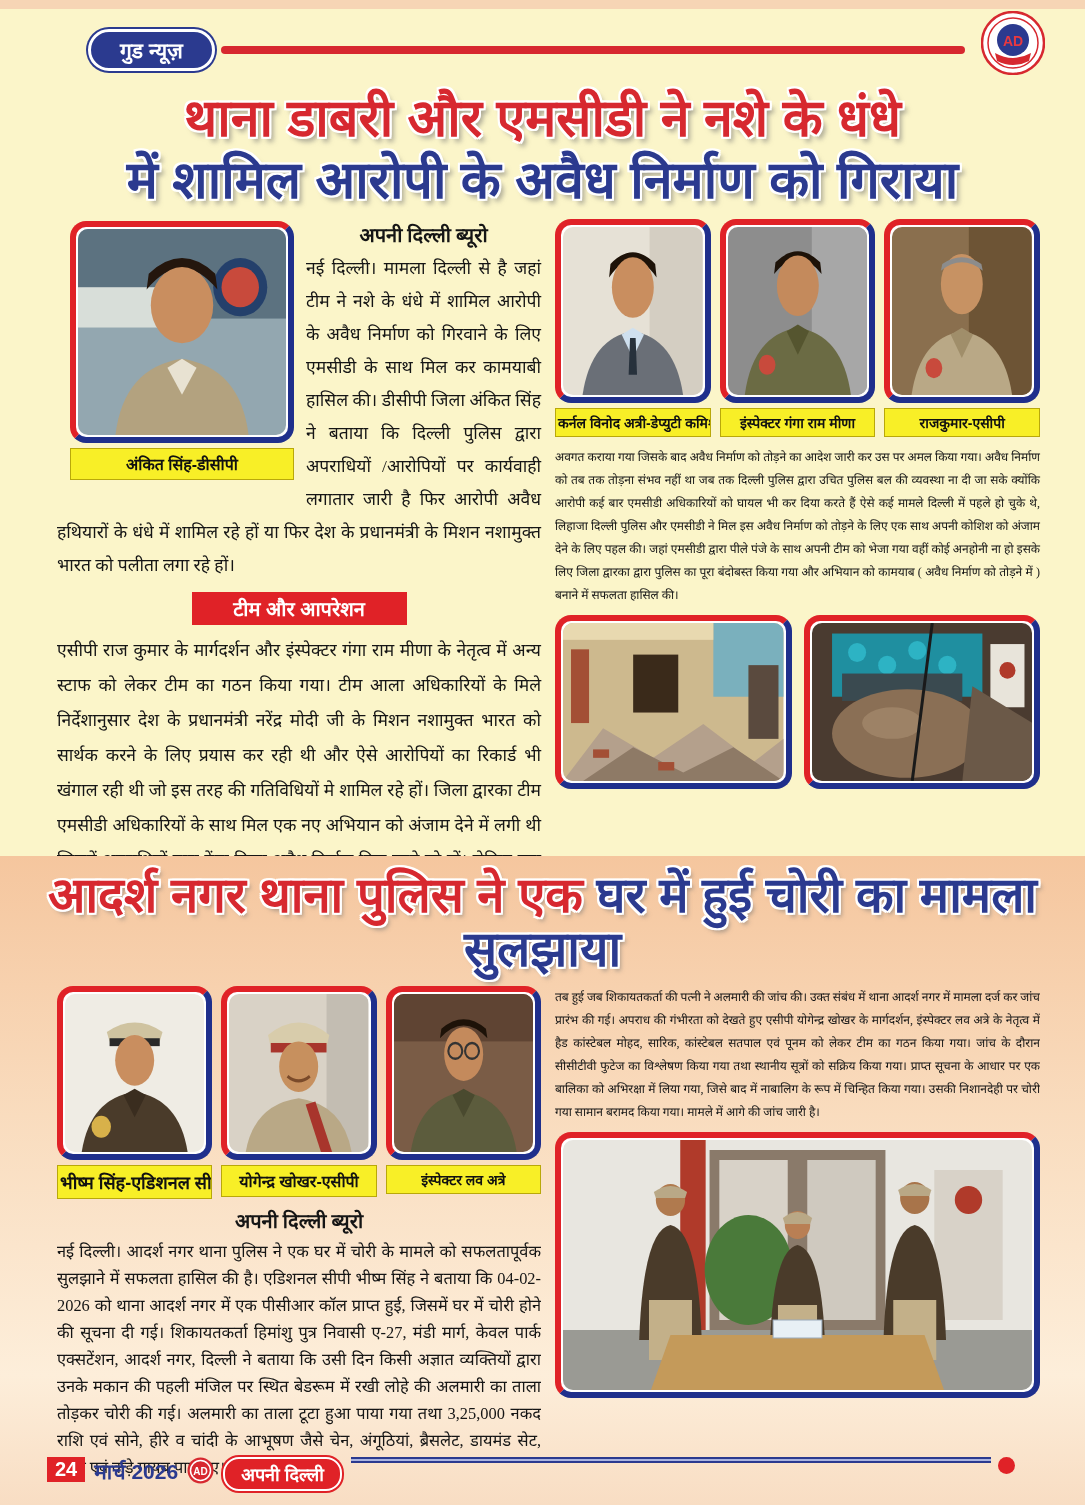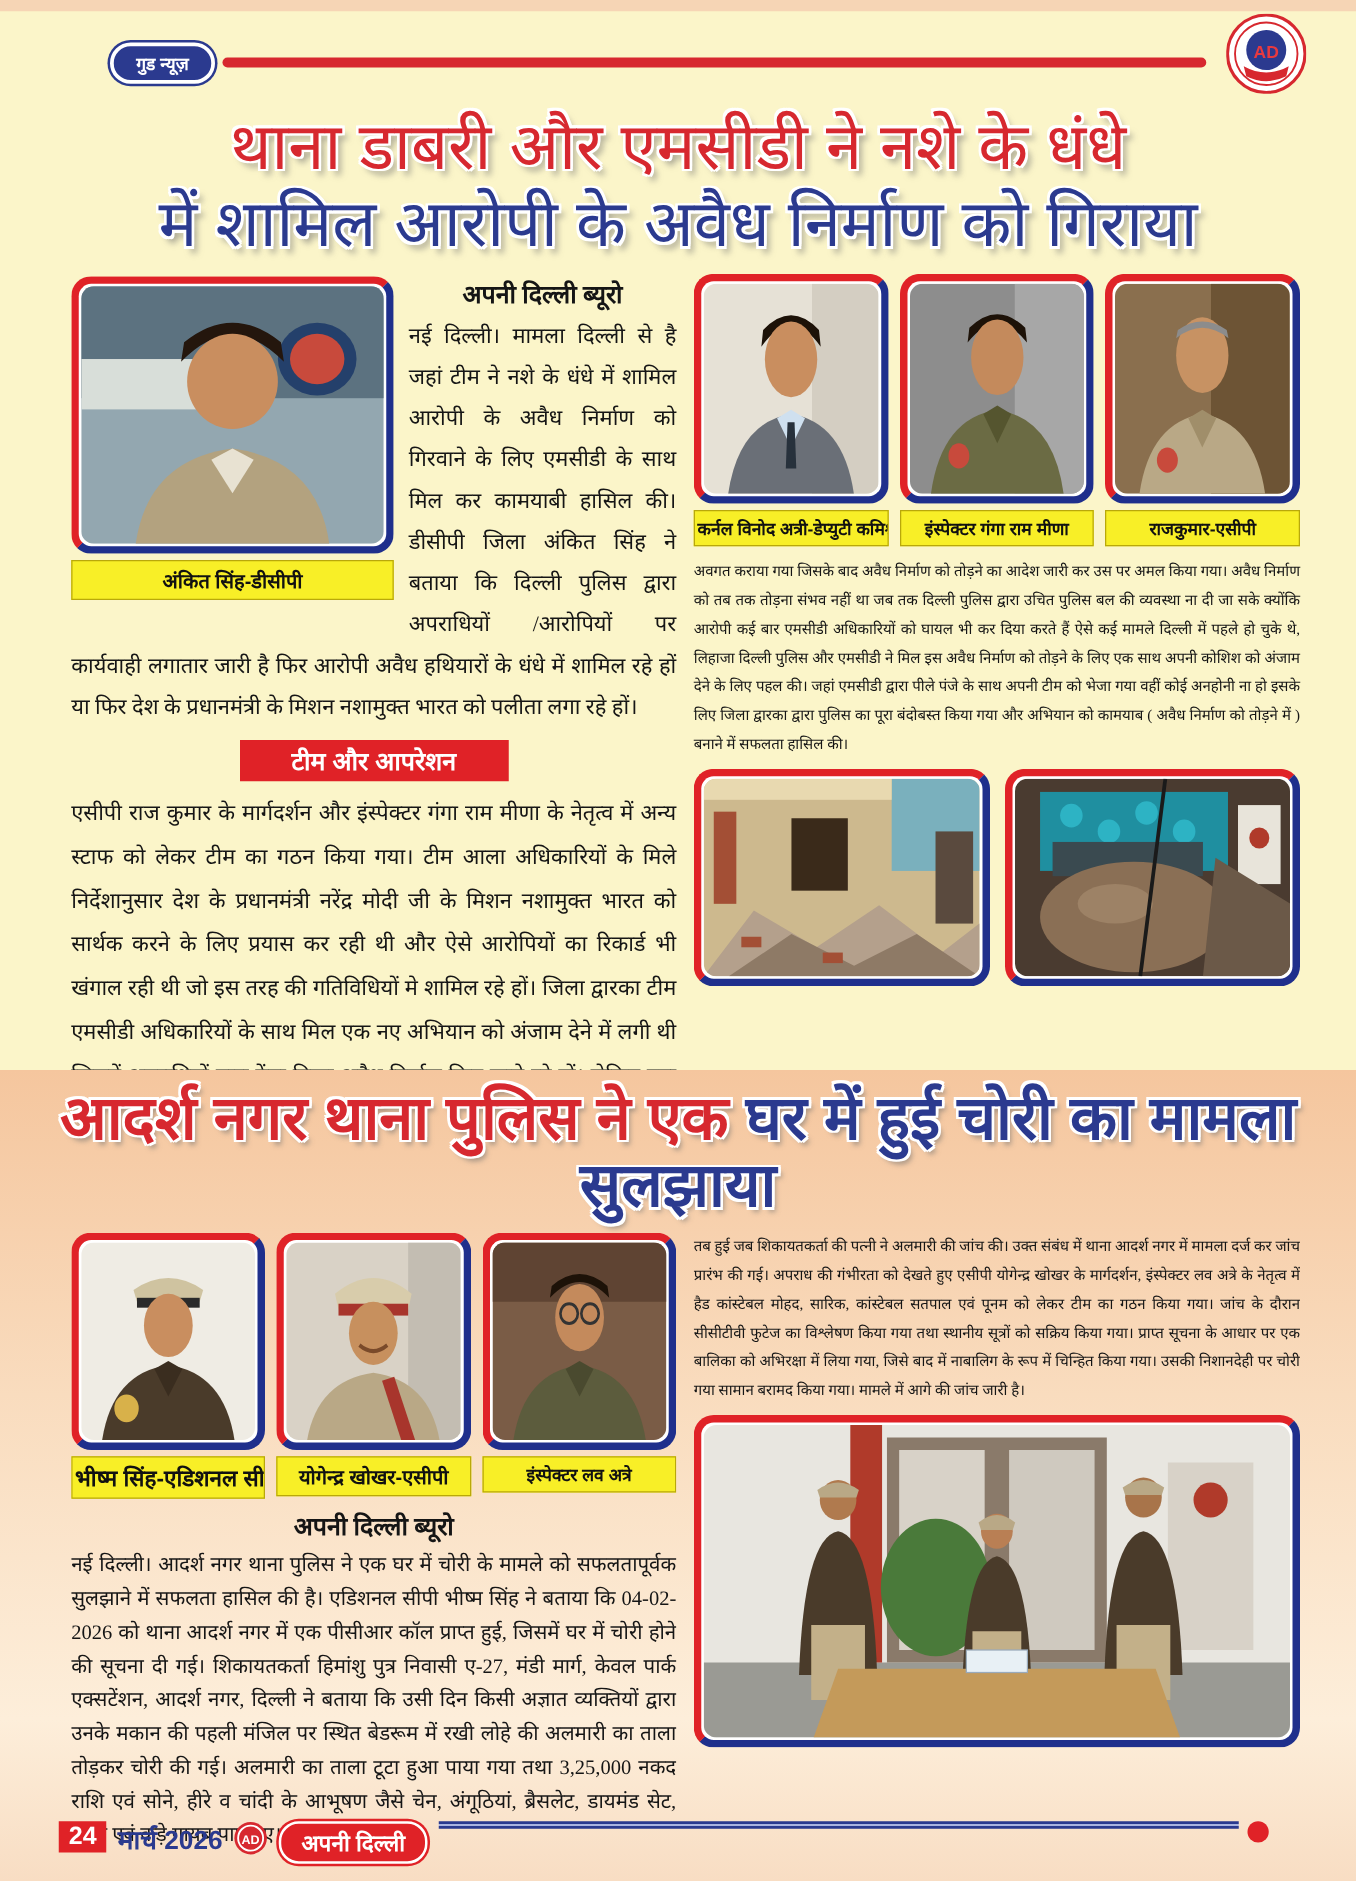--- a/index.html
+++ b/index.html
@@ -2,27 +2,27 @@
 <html><head>
 <meta charset="utf-8">
 <style>
   html,body{margin:0;padding:0;background:#888;}
   .page{position:relative;width:1085px;height:1505px;margin:0 auto;background:#fbf5c9;
         overflow:hidden;font-family:"Liberation Serif",serif;color:#151515;}
   .top-strip{height:9px;background:#f6d5b5;}
   
   .masthead{position:relative;display:flex;align-items:center;height:62px;padding:10px 120px 0 88px;}
   .tag-pill{background:#2b3a8f;color:#fff;font-family:"Liberation Sans",sans-serif;
-            font-weight:bold;font-size:14px;padding:4px 18px;border:3px solid #fff;
+            font-weight:bold;font-size:21px;padding:4px 29px;border:3px solid #fff;
             border-radius:22px;box-shadow:0 0 0 2px #2b3a8f;white-space:nowrap;}
   .mast-rule{flex:1;height:8px;background:#d7282f;border-radius:4px;margin-left:6px;}
   .mast-logo{position:absolute;right:40px;top:2px;}
   
   .headline1{margin:6px 10px 2px;text-align:center;font-family:"Liberation Sans",sans-serif;
-             font-weight:400;font-size:52px;line-height:62px;}
+             font-weight:700;font-size:52px;line-height:62px;}
   .headline1 .ln{display:block;text-shadow:-2px -2px 0 #fff,0 -2px 0 #fff,2px -2px 0 #fff,
                  -2px 0 0 #fff,2px 0 0 #fff,-2px 2px 0 #fff,0 2px 0 #fff,2px 2px 0 #fff,
                  4px 5px 5px rgba(110,110,110,.6);}
   .red-txt{color:#d7282f;} .blue-txt{color:#2b3a8f;}
   
   .art1{display:flex;gap:14px;padding:6px 45px 0 57px;}
   .col-l{width:484px;} .col-r{flex:1;min-width:0;}
   .byline{text-align:center;font-weight:bold;font-size:20px;margin:2px 0 4px;}
   .body-txt{margin:0;text-align:justify;}
   .a1l{font-size:17.5px;line-height:33px;}
@@ -30,21 +30,21 @@
   .a1r{font-size:12px;line-height:23px;}
   .a2l{font-size:16.4px;line-height:27px;}
   .a2r{font-size:12px;line-height:23px;}
   
   .frame{border:6px solid;border-color:#e02227 #1f2f8c #1f2f8c #e02227;border-radius:16px;
          background:#fff;padding:2px;box-sizing:border-box;}
   .frame svg{display:block;width:100%;border-radius:10px;}
   .caption{margin-top:5px;background:#f8ef27;border:1px solid #b9a80a;color:#111;
            text-align:center;font-family:"Liberation Sans",sans-serif;font-weight:bold;
            font-size:16px;padding:4px 2px;white-space:nowrap;overflow:hidden;}
-  .photo-block{float:left;width:258px;margin:2px 12px 4px 0;}
+  .photo-block{float:left;width:224px;margin:2px 12px 4px 13px;}
   .banner{clear:both;width:215px;margin:10px auto 8px;background:#e02227;color:#fff;
           text-align:center;font-family:"Liberation Sans",sans-serif;font-weight:bold;
           font-size:20px;padding:3px 0;}
   .officer-row{display:flex;gap:9px;}
   .officer{flex:1;min-width:0;}
   .demo-row{display:flex;gap:12px;margin-top:8px;}
   .demo{flex:1;min-width:0;}
   
   .section2{position:absolute;top:856px;left:0;right:0;bottom:0;
             background:linear-gradient(180deg,#f5c69e 0%,#f9dcbe 40%,#fdeeda 80%,#f8ddc3 100%);}

